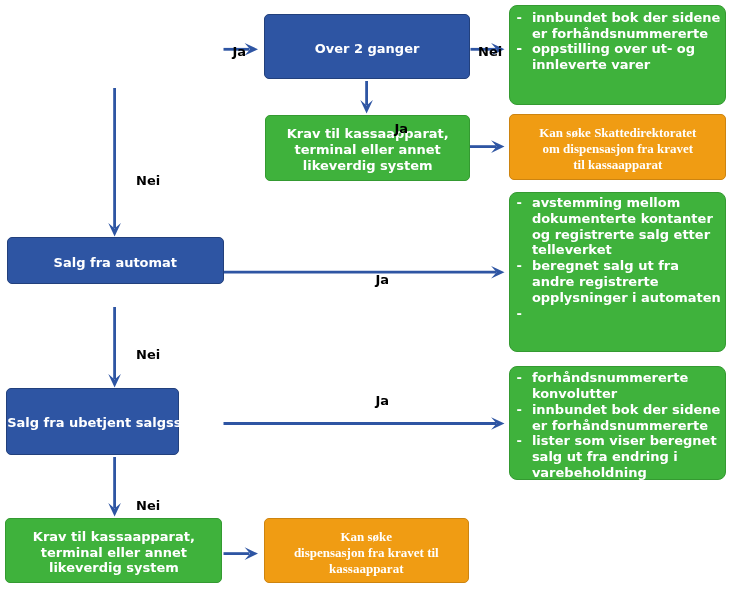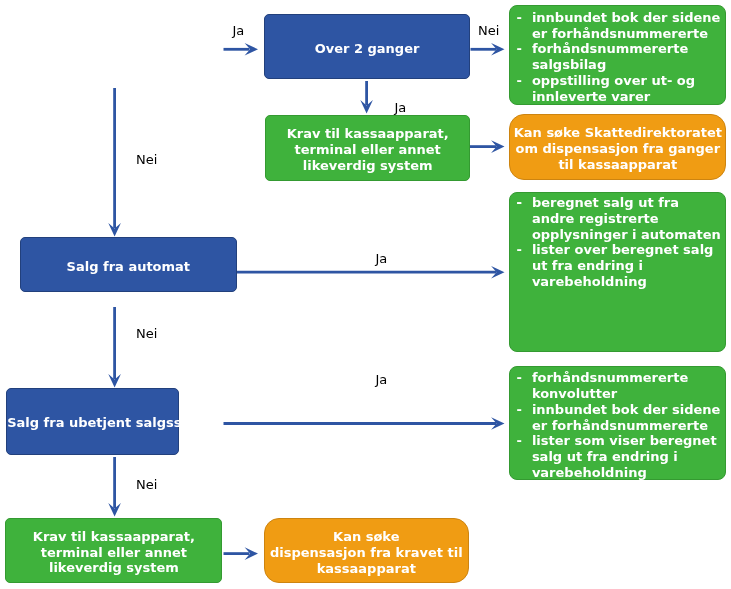--- a/index.html
+++ b/index.html
@@ -6,26 +6,26 @@
   html,body{margin:0;padding:0;background:#ffffff;}
   body{width:731px;height:589px;font-family:"DejaVu Sans",sans-serif;-webkit-font-smoothing:antialiased;}
   #canvas{position:relative;width:731px;height:589px;overflow:hidden;background:#ffffff;}
   svg#edges{position:absolute;left:0;top:0;width:731px;height:589px;}
   .node{position:absolute;box-sizing:border-box;color:#ffffff;font-weight:bold;font-size:13px;line-height:15.84px;}
   .ctr{display:flex;align-items:center;justify-content:center;}
   .ctr > div{text-align:center;width:100%;position:relative;top:1.8px;}
   .blue{background:#2e55a3;border:1px solid #22407c;border-radius:5px;}
   .green{background:#3fb23c;border:1px solid #349a31;border-radius:5px;}
   .lst.green{border-radius:8px;}
-  .orange{background:#f09c13;border:1px solid #cd8410;border-radius:15px;}
+  .orange{background:#f09c13;border:1px solid #cd8410;border-radius:5px;font-family:Liberation Serif, serif;}
   .tl{display:block;white-space:nowrap;}
   .lst{display:block;}
   .lst .row{position:relative;padding-left:15.5px;}
   .lst .bul{position:absolute;left:0;top:0;}
-  .elabel{position:absolute;color:#000000;font-weight:normal;font-size:13px;line-height:13px;white-space:nowrap;}
+  .elabel{position:absolute;color:#000000;font-weight:bold;font-size:13px;line-height:13px;white-space:nowrap;margin-top:21px;}
 </style>
 </head>
 <body>
 
 <div id="canvas">
   <svg id="edges" viewBox="0 0 731 589" shape-rendering="geometricPrecision">
     <g stroke="#2e55a3" stroke-width="2.8" fill="none" stroke-linecap="butt">
       <path d="M223.5,49.3 L249.5,49.3"></path>
       <path d="M114.6,88 L114.6,228"></path>
       <path d="M470.5,49.3 L496.5,49.3"></path>
@@ -57,39 +57,39 @@
     </div>
     <div class="node ctr green" style="left:265.3px;top:115.1px;width:204.8px;height:65.8px">
       <div>
         <span class="tl">Krav til kassaapparat,</span>
         <span class="tl">terminal eller annet</span>
         <span class="tl">likeverdig system</span>
       </div>
     </div>
     <div class="node lst green" style="left:509.2px;top:5.1px;width:217.3px;height:99.9px;padding:3.6px 2px 3.6px 6.2px">
       <div class="row"><span class="bul">-</span><span>innbundet bok der sidene er forhåndsnummererte</span></div>
-      <div class="row"><span class="bul">-</span><span>forhåndsnummererte salgsbilag</span></div>
+      <div class="row"><span class="bul">-</span></div>
       <div class="row"><span class="bul">-</span><span>oppstilling over ut- og innleverte varer</span></div>
     </div>
     <div class="node ctr orange" style="left:509.2px;top:114px;width:217.3px;height:66.3px">
       <div>
         <span class="tl">Kan søke Skattedirektoratet</span>
-        <span class="tl">om dispensasjon fra ganger</span>
+        <span class="tl">om dispensasjon fra kravet</span>
         <span class="tl">til kassaapparat</span>
       </div>
     </div>
-    <div class="node ctr blue" style="left:20px;top:237.3px;width:216.7px;height:55px">
+    <div class="node ctr blue" style="left:7px;top:237.3px;width:216.7px;height:47px">
       <div>
         <span class="tl">Salg fra automat</span>
       </div>
     </div>
     <div class="node lst green" style="left:509.2px;top:192px;width:217.3px;height:159.5px;padding:1.9px 2px 1.9px 6.2px">
+      <div class="row"><span class="bul">-</span><span>avstemming mellom dokumenterte kontanter og registrerte salg etter telleverket</span></div>
+      <div class="row"><span class="bul">-</span><span>beregnet salg ut fra andre registrerte opplysninger i automaten</span></div>
       <div class="row"><span class="bul">-</span></div>
-      <div class="row"><span class="bul">-</span><span>beregnet salg ut fra andre registrerte opplysninger i automaten</span></div>
-      <div class="row"><span class="bul">-</span><span>lister over beregnet salg ut fra endring i varebeholdning</span></div>
     </div>
     <div class="node ctr blue" style="left:6.2px;top:388.1px;width:173px;height:66.9px">
       <div>
         <span class="tl">Salg fra ubetjent salgssted</span>
       </div>
     </div>
     <div class="node lst green" style="left:509.2px;top:365.5px;width:217.3px;height:114.8px;padding:3.6px 2px 3.6px 6.2px">
       <div class="row"><span class="bul">-</span><span>forhåndsnummererte konvolutter</span></div>
       <div class="row"><span class="bul">-</span><span>innbundet bok der sidene er forhåndsnummererte</span></div>
       <div class="row"><span class="bul">-</span><span>lister som viser beregnet salg ut fra endring i varebeholdning</span></div>

